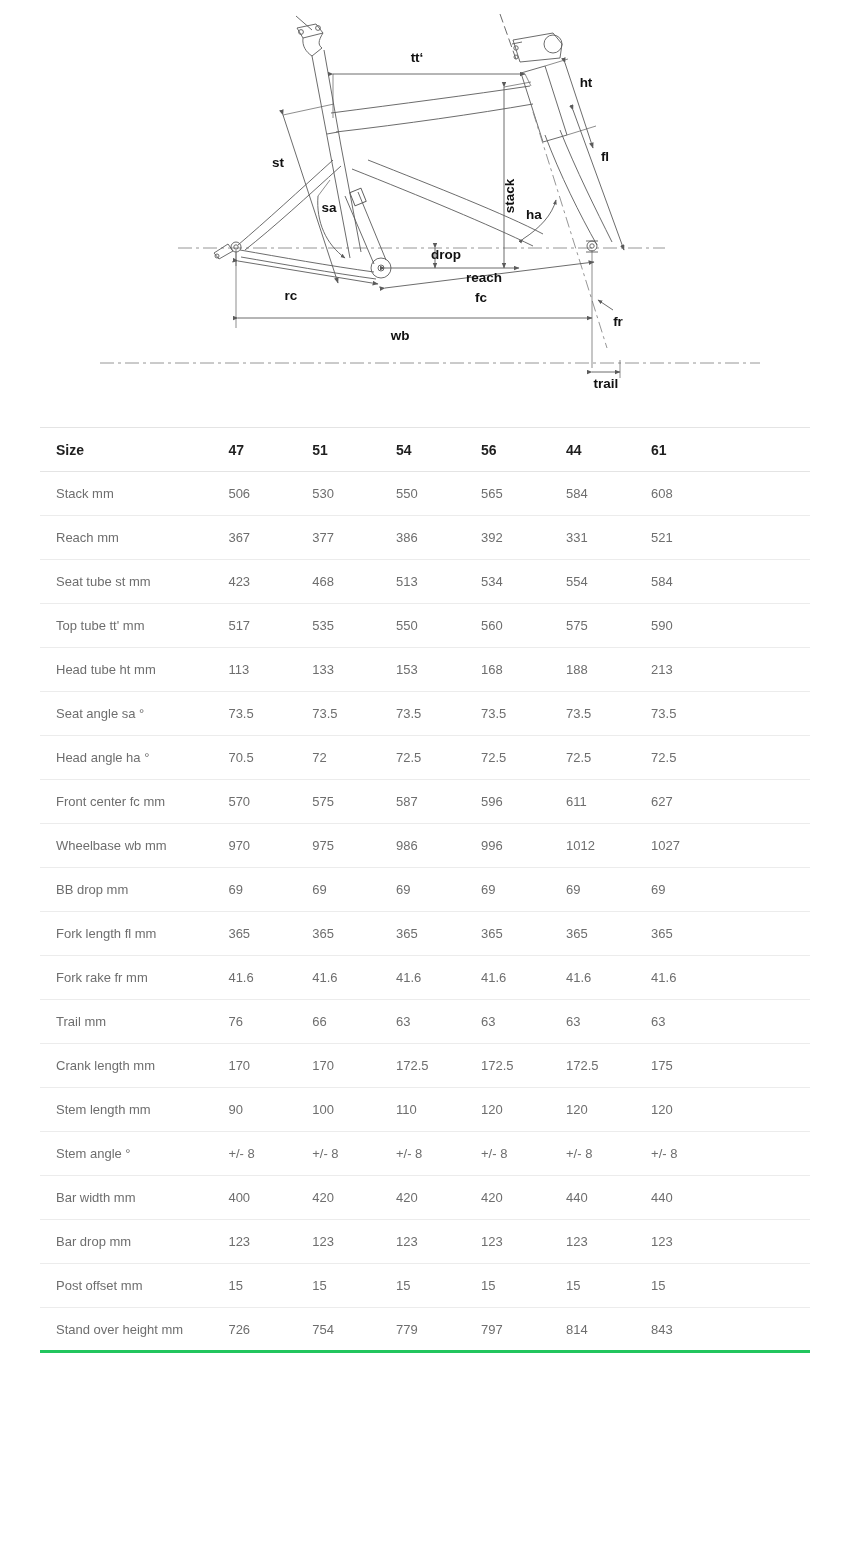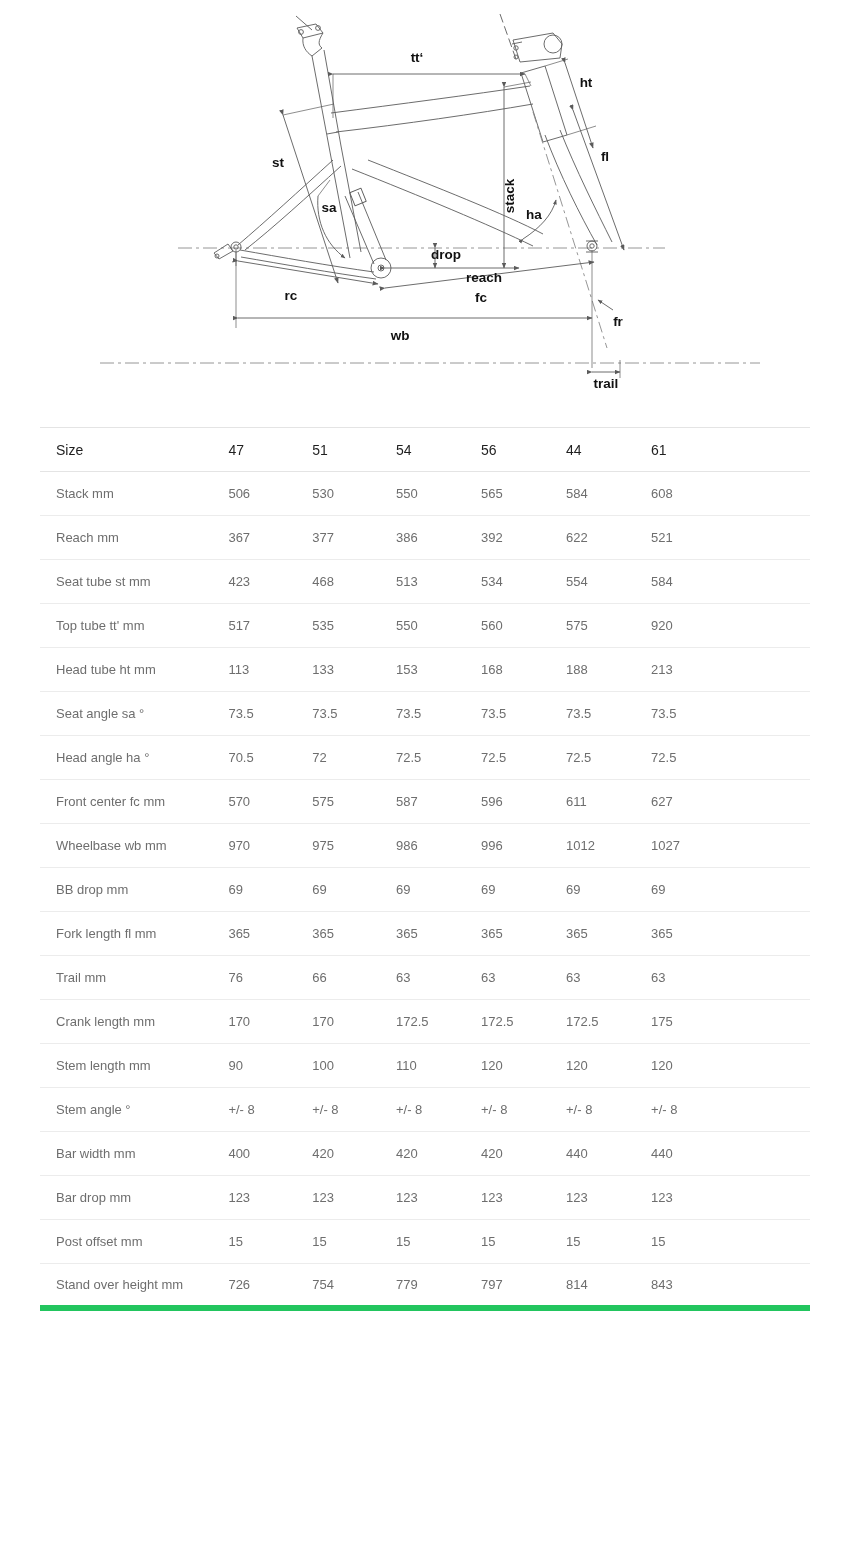--- a/index.html
+++ b/index.html
@@ -56,33 +56,33 @@
   }
   #geo-table th, #geo-table td {
     text-align: left;
     vertical-align: middle;
     border-top: 1px solid #e4e4e4;
     border-bottom: 1px solid #e4e4e4;
     padding: 0;
     font-weight: normal;
   }
   #geo-table thead th {
-    font-weight: normal;
+    font-weight: bold;
     color: #1f1f1f;
     font-size: 14px;
     border-top: 1px solid #e4e4e4;
     border-bottom: 1px solid #e4e4e4;
   }
   #geo-table tbody td {
     color: #6e6e6e;
     border-top: none;
     border-bottom: 1px solid #ececec;
   }
   #geo-table tbody tr:last-child td {
-    border-bottom: 6px solid #22c55e;
+    border-bottom: 3px solid #22c55e;
   }
   .c-label { width: 190px; padding-left: 16px !important; }
   .c-v     { width: 96px; }
   .c-v0 { padding-left: 4px !important; }
   .c-pad   { width: 90px; }
 </style>
 </head>
 <body>
 
 <div id="page">
@@ -305,42 +305,42 @@
           <td class="c-v">584</td>
           <td class="c-v">608</td>
           <td class="c-pad"></td>
         </tr>
         <tr>
           <td class="c-label">Reach mm</td>
           <td class="c-v c-v0">367</td>
           <td class="c-v">377</td>
           <td class="c-v">386</td>
           <td class="c-v">392</td>
-          <td class="c-v">622</td>
+          <td class="c-v">331</td>
           <td class="c-v">521</td>
           <td class="c-pad"></td>
         </tr>
         <tr>
           <td class="c-label">Seat tube st mm</td>
           <td class="c-v c-v0">423</td>
           <td class="c-v">468</td>
           <td class="c-v">513</td>
           <td class="c-v">534</td>
           <td class="c-v">554</td>
           <td class="c-v">584</td>
           <td class="c-pad"></td>
         </tr>
         <tr>
           <td class="c-label">Top tube tt' mm</td>
           <td class="c-v c-v0">517</td>
           <td class="c-v">535</td>
           <td class="c-v">550</td>
           <td class="c-v">560</td>
           <td class="c-v">575</td>
-          <td class="c-v">920</td>
+          <td class="c-v">590</td>
           <td class="c-pad"></td>
         </tr>
         <tr>
           <td class="c-label">Head tube ht mm</td>
           <td class="c-v c-v0">113</td>
           <td class="c-v">133</td>
           <td class="c-v">153</td>
           <td class="c-v">168</td>
           <td class="c-v">188</td>
           <td class="c-v">213</td>
@@ -400,20 +400,30 @@
           <td class="c-label">Fork length fl mm</td>
           <td class="c-v c-v0">365</td>
           <td class="c-v">365</td>
           <td class="c-v">365</td>
           <td class="c-v">365</td>
           <td class="c-v">365</td>
           <td class="c-v">365</td>
           <td class="c-pad"></td>
         </tr>
         <tr>
+          <td class="c-label">Fork rake fr mm</td>
+          <td class="c-v c-v0">41.6</td>
+          <td class="c-v">41.6</td>
+          <td class="c-v">41.6</td>
+          <td class="c-v">41.6</td>
+          <td class="c-v">41.6</td>
+          <td class="c-v">41.6</td>
+          <td class="c-pad"></td>
+        </tr>
+        <tr>
           <td class="c-label">Trail mm</td>
           <td class="c-v c-v0">76</td>
           <td class="c-v">66</td>
           <td class="c-v">63</td>
           <td class="c-v">63</td>
           <td class="c-v">63</td>
           <td class="c-v">63</td>
           <td class="c-pad"></td>
         </tr>
         <tr>

